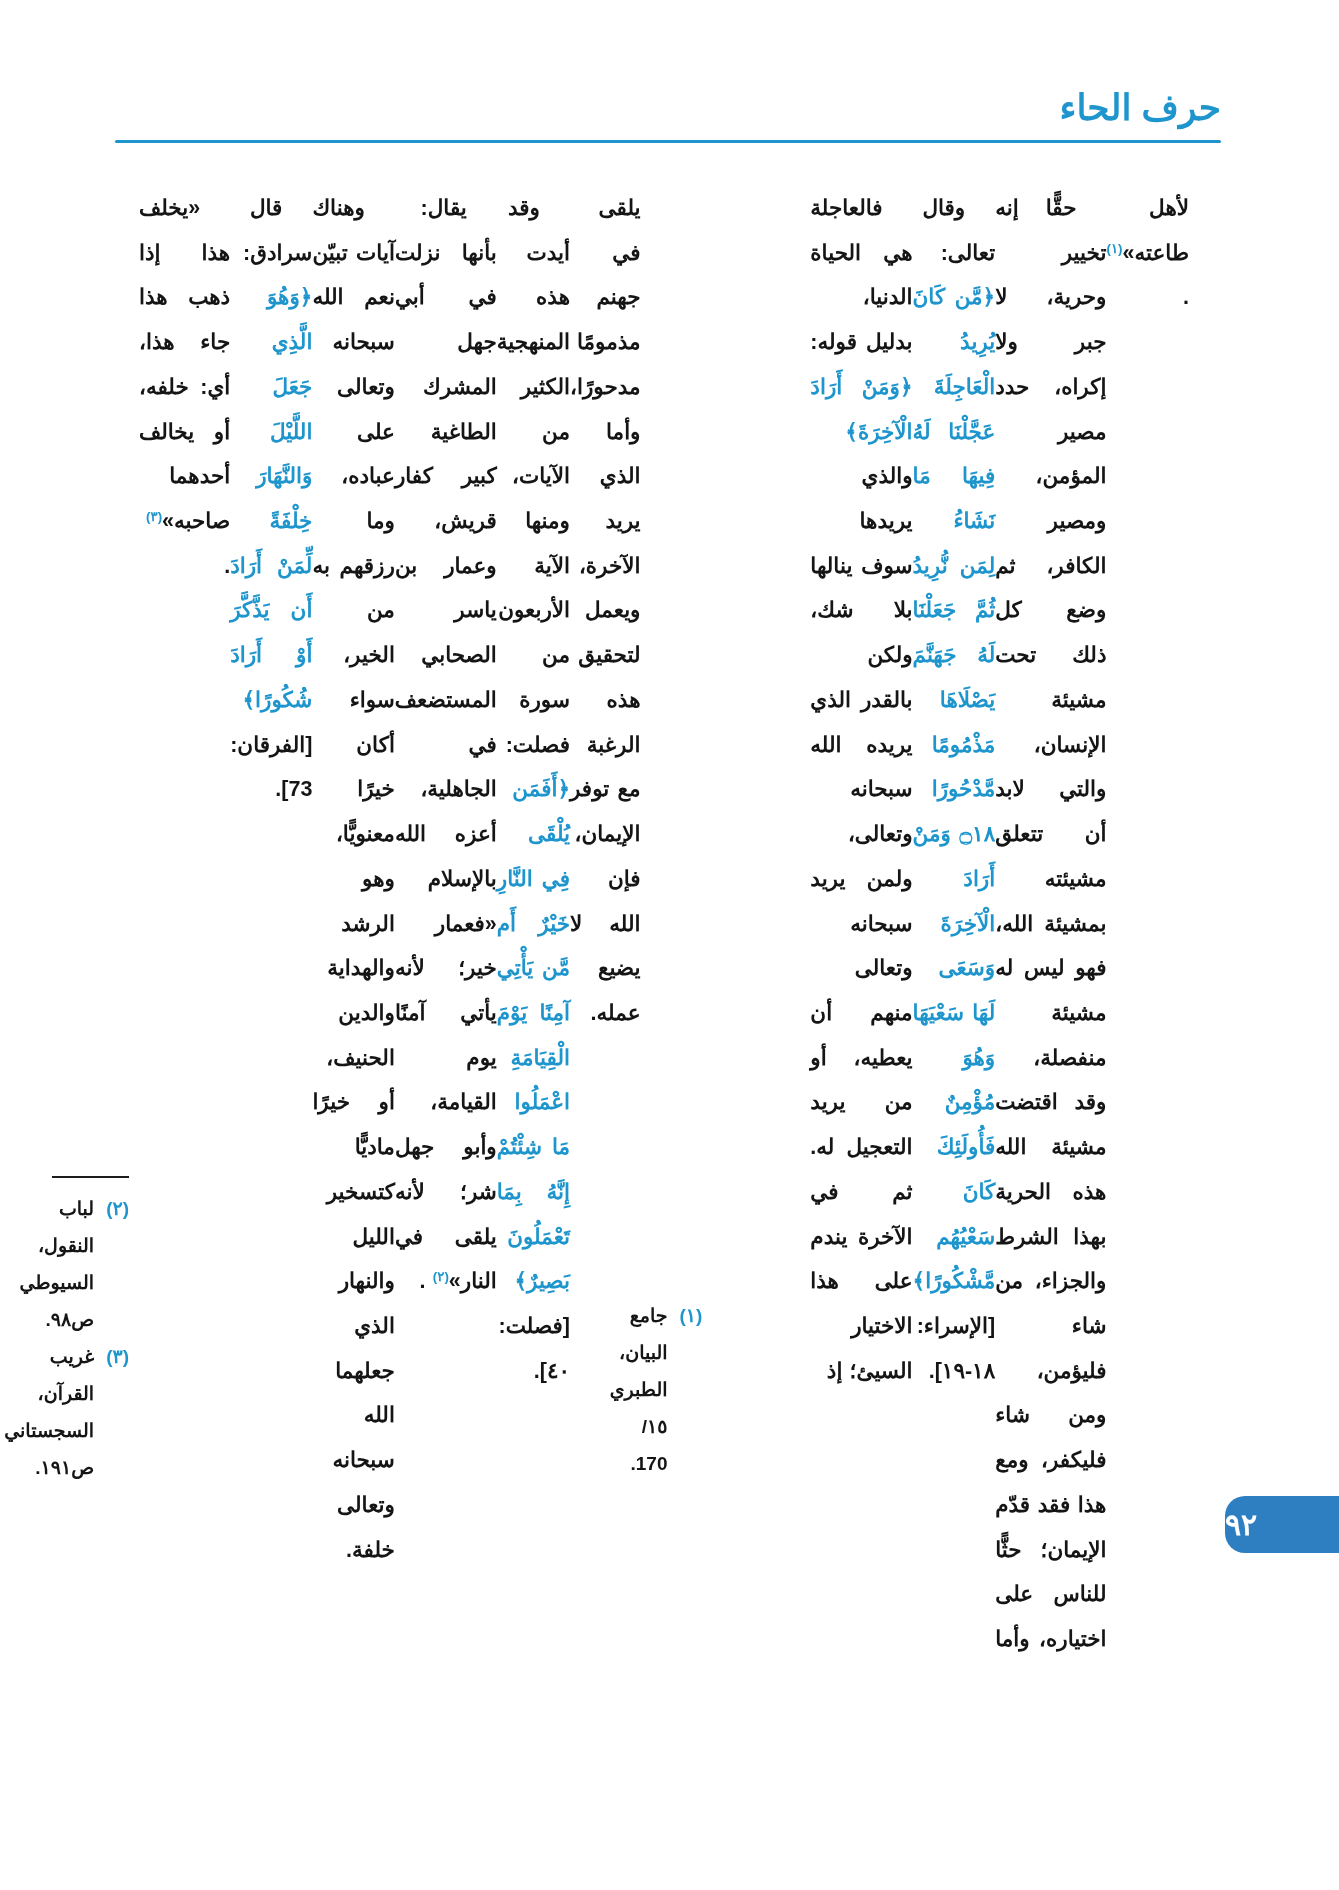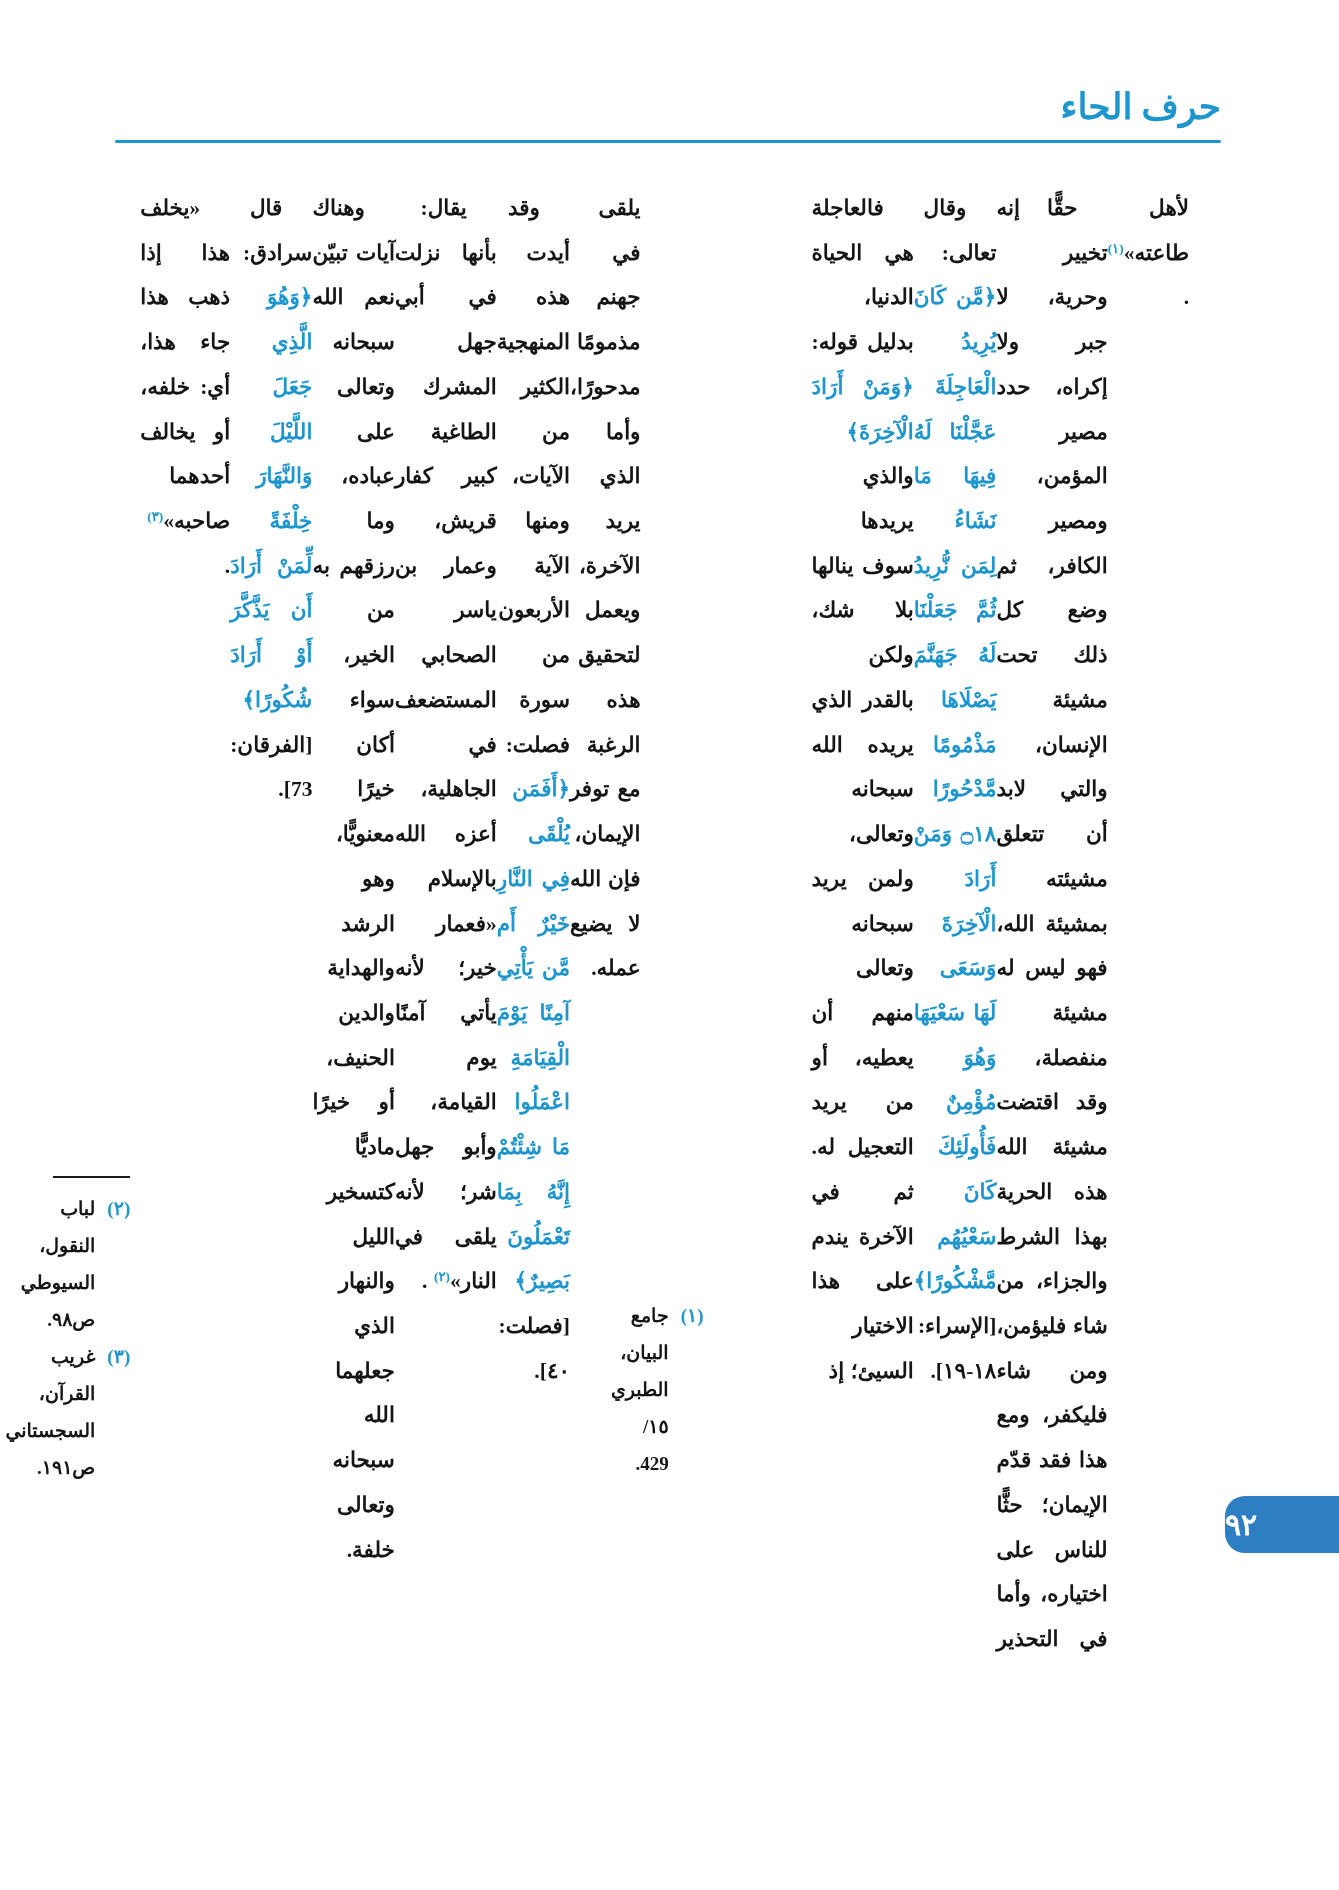--- a/index.html
+++ b/index.html
@@ -7,21 +7,21 @@
     --ink: #151515;
     --badge: #2e7fc1;
   }
   * { box-sizing: border-box; }
   html, body { margin: 0; padding: 0; background: #ffffff; }
   .page {
     position: relative;
     width: 1339px;
     height: 1670px;
     background: #ffffff;
-    font-family: Liberation Serif, serif;
+    font-family: Liberation Sans, sans-serif;
     color: var(--ink);
     direction: rtl;
     overflow: hidden;
   }
   
   .header {
     position: absolute;
     top: 88px;
     right: 118px;
     left: 115px;
@@ -154,21 +154,21 @@
 
       <div class="column">
         <p class="para"><span class="seg normal">لأهل طاعته»</span><span class="seg sup">(١)</span><span class="seg normal"> .</span></p>
         <p class="para indent"><span class="seg normal">حقًّا إنه تخيير وحرية، لا جبر ولا إكراه، حدد مصير المؤمن، ومصير الكافر، ثم وضع كل ذلك تحت مشيئة الإنسان، والتي لابد أن تتعلق مشيئته بمشيئة الله، فهو ليس له مشيئة منفصلة، وقد اقتضت مشيئة الله هذه الحرية بهذا الشرط والجزاء، من شاء فليؤمن، ومن شاء فليكفر، ومع هذا فقد قدّم الإيمان؛ حثًّا للناس على اختياره، وأما في التحذير وبيان مصير الطرفين فقد قدّم مصير الكافر حتى يصاب بالخوف والقشعريرة، ويقر طالبًا بيان الطريق الثاني ومصيره، فلا يدعه عقله إلا اتباعه، والاستقامة على الحق الذي هو من عند الله؛ كي لا تحيط بهم سرادق النار، ولا يشوي وجوههم المهل.</span></p>
         <p class="para indent"><span class="seg normal">وقال تعالى: </span><span class="seg verse">﴿مَّن كَانَ يُرِيدُ الْعَاجِلَةَ عَجَّلْنَا لَهُ فِيهَا مَا نَشَاءُ لِمَن نُّرِيدُ ثُمَّ جَعَلْنَا لَهُ جَهَنَّمَ يَصْلَاهَا مَذْمُومًا مَّدْحُورًا ۝١٨ وَمَنْ أَرَادَ الْآخِرَةَ وَسَعَى لَهَا سَعْيَهَا وَهُوَ مُؤْمِنٌ فَأُولَئِكَ كَانَ سَعْيُهُم مَّشْكُورًا﴾</span><span class="seg ref"> [الإسراء: ١٨-١٩].</span></p>
         <p class="para indent"><span class="seg normal">فالعاجلة هي الحياة الدنيا، بدليل قوله: </span><span class="seg verse">﴿وَمَنْ أَرَادَ الْآخِرَةَ﴾</span><span class="seg normal"> والذي يريدها سوف ينالها بلا شك، ولكن بالقدر الذي يريده الله سبحانه وتعالى، ولمن يريد سبحانه وتعالى منهم أن يعطيه، أو من يريد التعجيل له. ثم في الآخرة يندم على هذا الاختيار السيئ؛ إذ</span></p>
 
         <div class="footnotes fn-right">
           <div class="footnote">
             <span class="fn-marker">(١)</span>
-            <span class="fn-text">جامع البيان، الطبري ١٥/ 429.</span>
+            <span class="fn-text">جامع البيان، الطبري ١٥/ 170.</span>
           </div>
         </div>
       </div>
 
       <div class="column">
         <p class="para"><span class="seg normal">يلقى في جهنم مذمومًا مدحورًا، وأما الذي يريد الآخرة، ويعمل لتحقيق هذه الرغبة مع توفر الإيمان، فإن الله لا يضيع عمله.</span></p>
         <p class="para indent"><span class="seg normal">وقد أيدت هذه المنهجية الكثير من الآيات، ومنها الآية الأربعون من سورة فصلت: </span><span class="seg verse">﴿أَفَمَن يُلْقَى فِي النَّارِ خَيْرٌ أَم مَّن يَأْتِي آمِنًا يَوْمَ الْقِيَامَةِ اعْمَلُوا مَا شِئْتُمْ إِنَّهُ بِمَا تَعْمَلُونَ بَصِيرٌ﴾</span><span class="seg ref"> [فصلت: ٤٠].</span></p>
         <p class="para indent"><span class="seg normal">يقال: بأنها نزلت في أبي جهل المشرك الطاغية كبير كفار قريش، وعمار بن ياسر الصحابي المستضعف في الجاهلية، أعزه الله بالإسلام «فعمار خير؛ لأنه يأتي آمنًا يوم القيامة، وأبو جهل شر؛ لأنه يلقى في النار»</span><span class="seg sup">(٢)</span><span class="seg normal"> .</span></p>
         <p class="para indent"><span class="seg normal">وهناك آيات تبيّن نعم الله سبحانه وتعالى على عباده، وما رزقهم به من الخير، سواء أكان خيرًا معنويًّا، وهو الرشد والهداية والدين الحنيف، أو خيرًا ماديًّا كتسخير الليل والنهار الذي جعلهما الله سبحانه وتعالى خلفة.</span></p>
         <p class="para indent"><span class="seg normal">قال سرادق: </span><span class="seg verse">﴿وَهُوَ الَّذِي جَعَلَ اللَّيْلَ وَالنَّهَارَ خِلْفَةً لِّمَنْ أَرَادَ أَن يَذَّكَّرَ أَوْ أَرَادَ شُكُورًا﴾</span><span class="seg ref"> [الفرقان: 73].</span></p>

